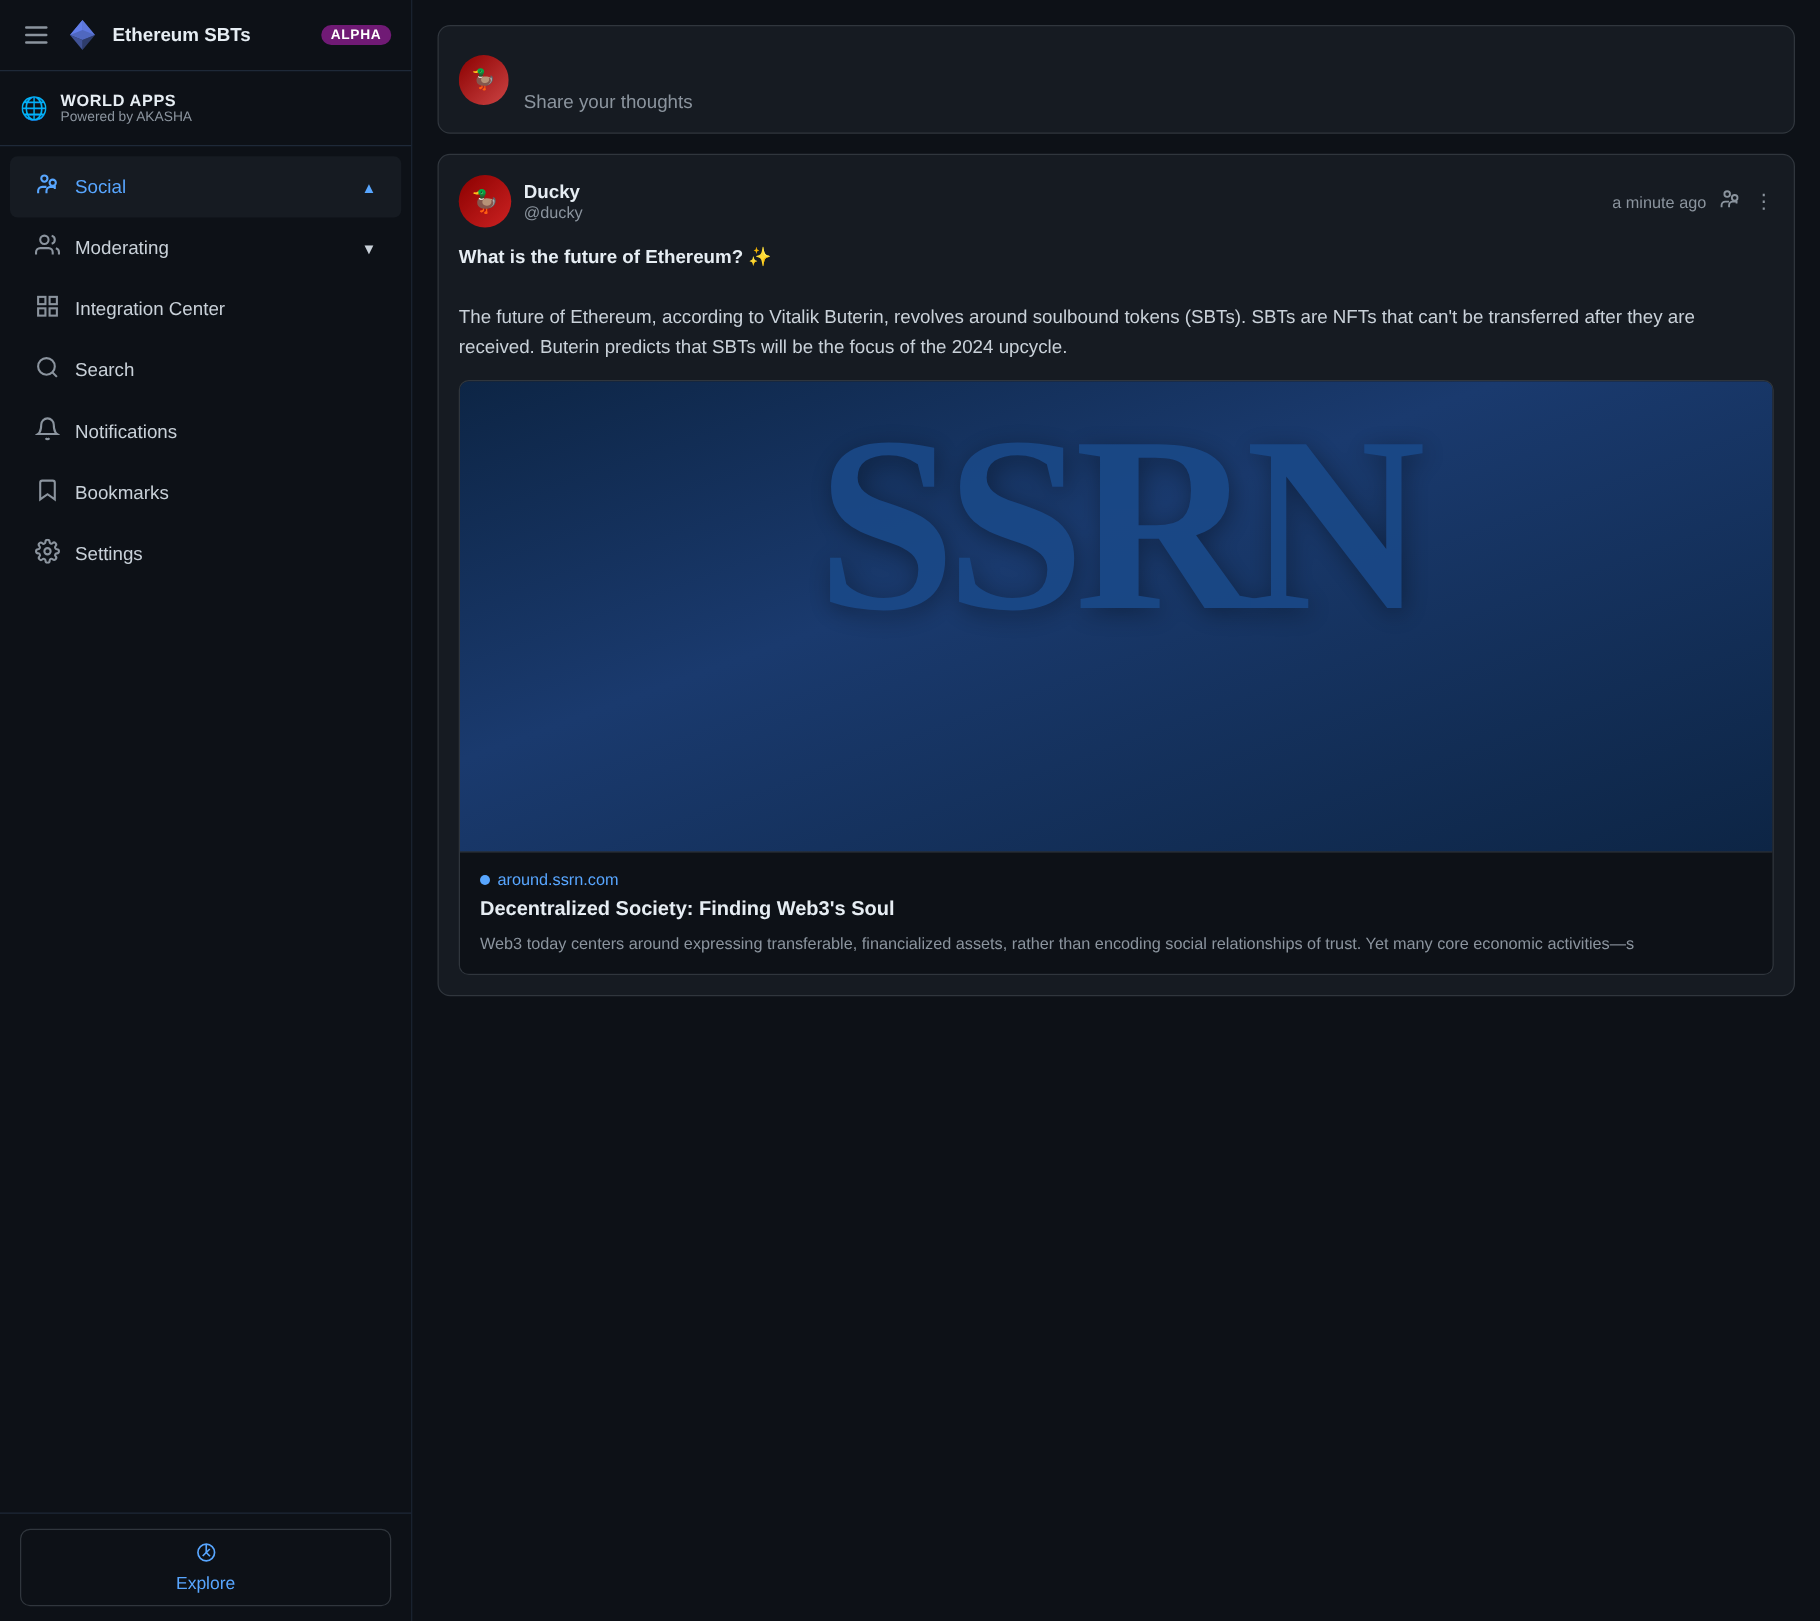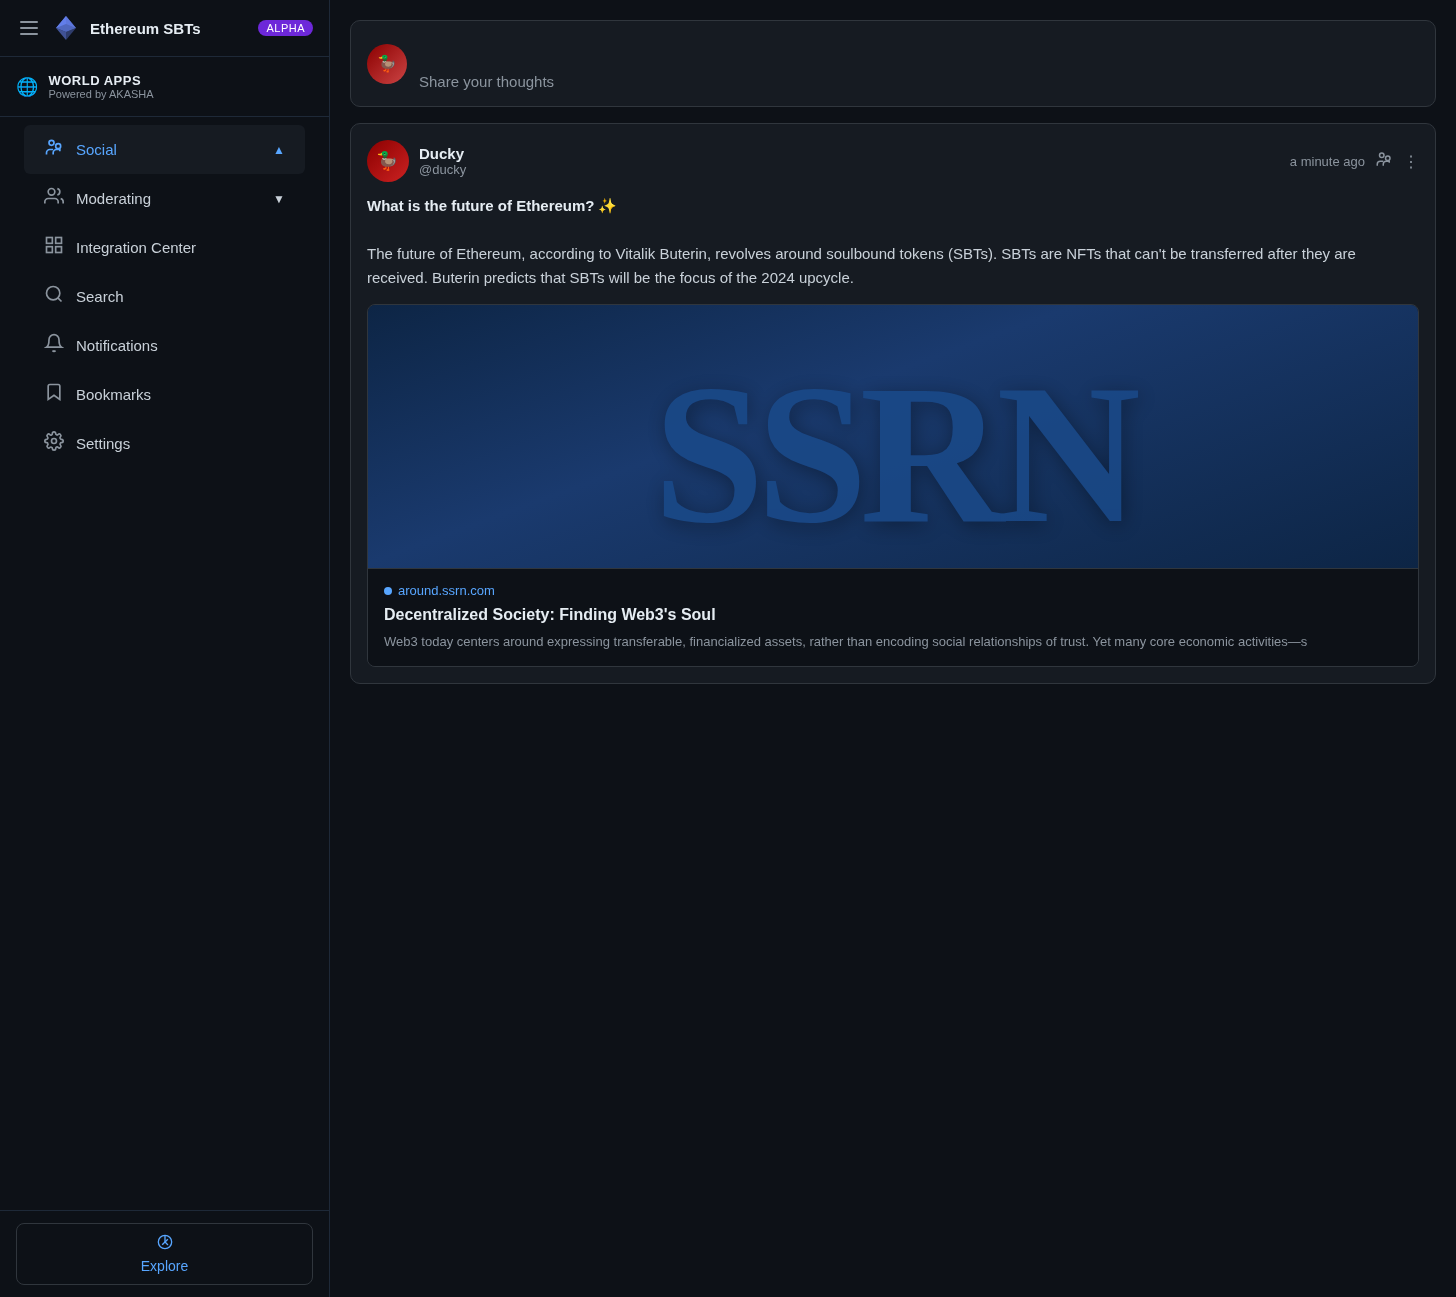--- a/index.html
+++ b/index.html
@@ -52,24 +52,24 @@
     }
 
     .app-title {
       font-size: 15px;
       font-weight: 600;
       color: #e6edf3;
       flex: 1;
     }
 
     .alpha-badge {
-      background: #6d28d9;
+      background: #701a75;
       color: #fff;
       font-size: 11px;
-      font-weight: 400;
+      font-weight: 700;
       padding: 2px 8px;
       border-radius: 12px;
       letter-spacing: 0.5px;
     }
 
     .world-apps-section {
       padding: 16px;
       display: flex;
       align-items: center;
       gap: 10px;
@@ -89,21 +89,21 @@
       letter-spacing: 0.5px;
     }
     .world-apps-sub {
       font-size: 11px;
       color: #8b949e;
     }
 
     .nav-section {
       flex: 1;
       overflow-y: auto;
-      padding: 8px 16px;
+      padding: 8px 0;
     }
 
     .nav-item {
       display: flex;
       align-items: center;
       padding: 12px 20px;
       cursor: pointer;
       gap: 12px;
       font-size: 15px;
       color: #c9d1d9;
@@ -288,24 +288,24 @@
     .post-text strong { color: #e6edf3; }
 
     .link-card {
       border: 1px solid #30363d;
       border-radius: 8px;
       overflow: hidden;
     }
 
     .link-image {
       width: 100%;
-      height: 263px;
+      height: 376px;
       background: linear-gradient(160deg, #0d2545 0%, #1a3a6e 40%, #0d2545 100%);
       display: flex;
-      align-items: flex-end;
+      align-items: flex-start;
       justify-content: center;
       position: relative;
       overflow: hidden;
     }
 
     .ssrn-text {
       font-family: Georgia, 'Times New Roman', serif;
       font-size: 200px;
       font-weight: bold;
       color: #1a4a8a;

